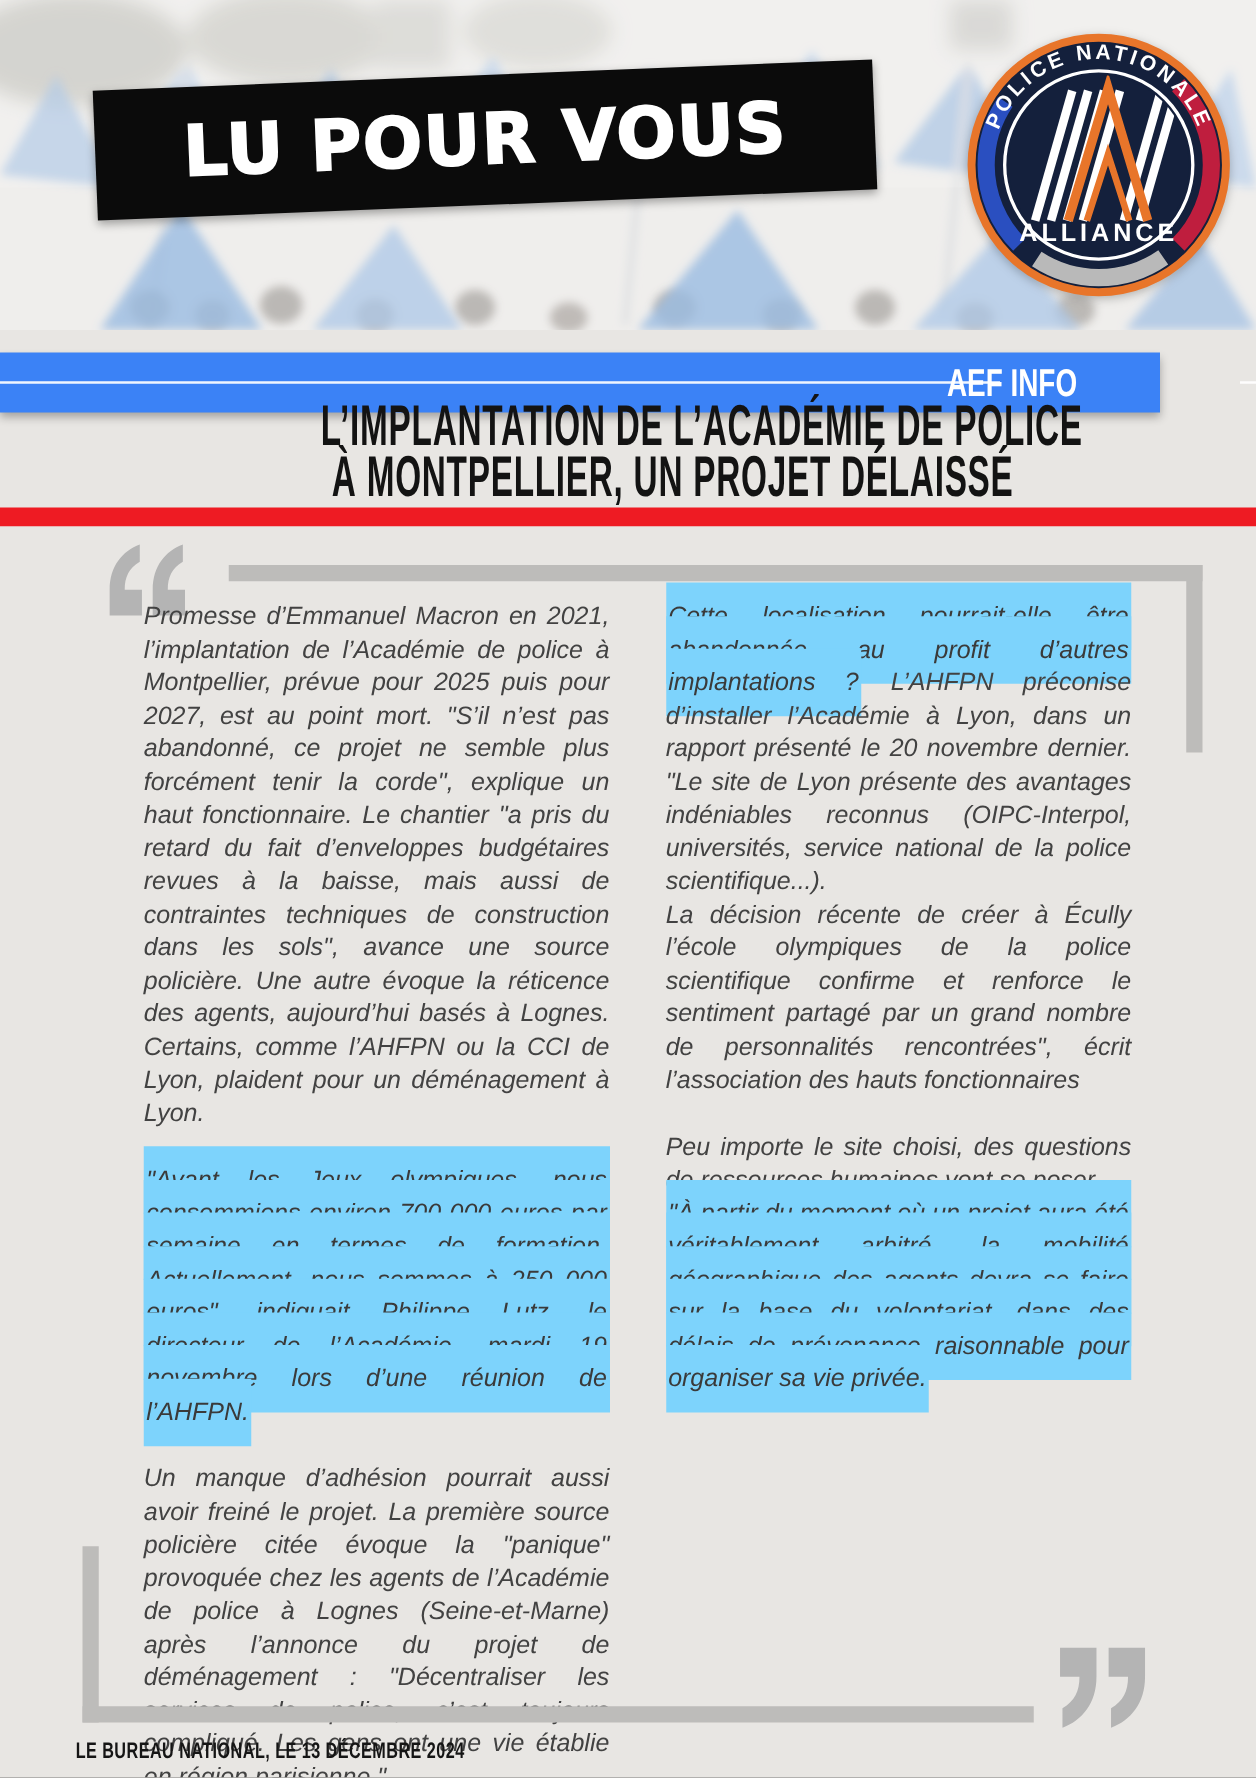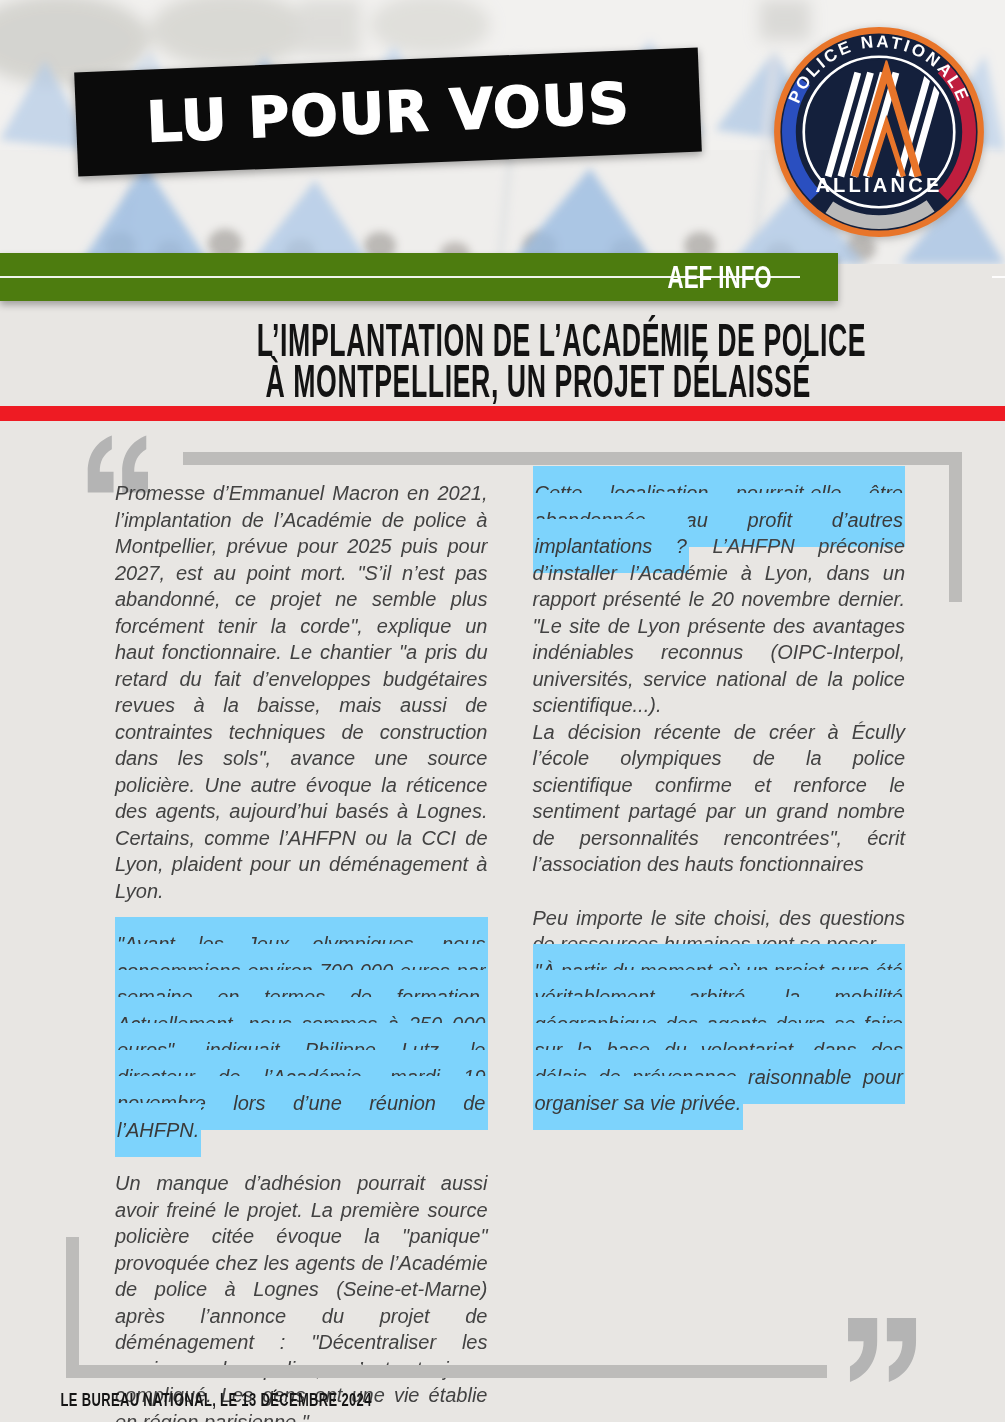--- a/index.html
+++ b/index.html
@@ -10,21 +10,21 @@
   .photo svg{display:block;}
   
   .banner{position:absolute;left:76px;top:60px;width:624px;height:104px;background:#0b0b0b;
           transform:rotate(-2.3deg);display:flex;align-items:center;justify-content:center;
           box-shadow:0 3px 8px rgba(0,0,0,.35);}
   .banner-text{color:#fff;font-family:"DejaVu Sans",sans-serif;font-weight:bold;font-size:56px;
                letter-spacing:1px;-webkit-text-stroke:1.5px #fff;white-space:nowrap;}
   
   .logo{position:absolute;right:20px;top:26px;width:212px;height:212px;filter:drop-shadow(0 2px 4px rgba(0,0,0,.25));}
   
-  .black-bar{position:absolute;left:0;top:253px;width:838px;height:48px;background:#4d7c0f;
+  .black-bar{position:absolute;left:0;top:282px;width:928px;height:48px;background:#3b82f6;
              box-shadow:0 4px 7px rgba(0,0,0,.3);}
   .black-bar .hline{position:absolute;top:23px;height:2px;background:rgba(255,255,255,.92);}
   .hline-left{left:0;width:800px;}
   .hline-right{left:992px;width:13px;}
   .aef{position:absolute;right:66px;top:7px;color:#fff;font-weight:700;font-size:31px;
        display:inline-block;transform:scaleX(.72);transform-origin:100% 50%;white-space:nowrap;}
   
   .title{position:absolute;left:0;top:320px;width:1005px;text-align:center;color:#131313;margin-left:36px;}
   .title .line{display:block;height:41px;line-height:41px;}
   .title .cond{display:inline-block;font-weight:700;font-size:46px;letter-spacing:1px;

